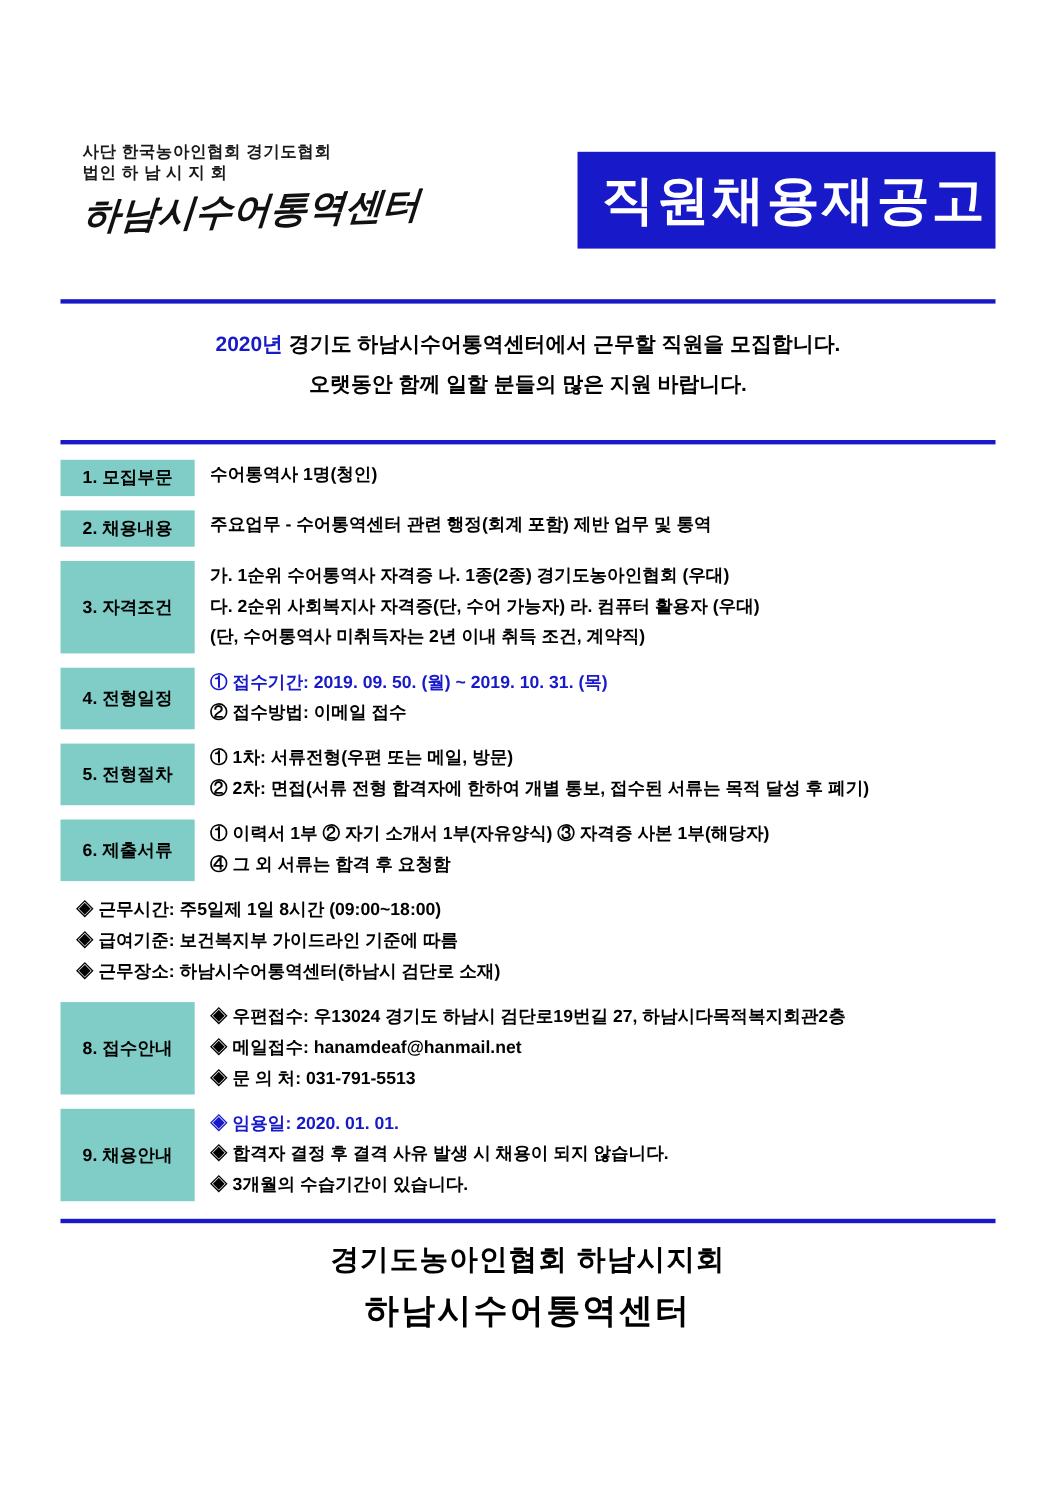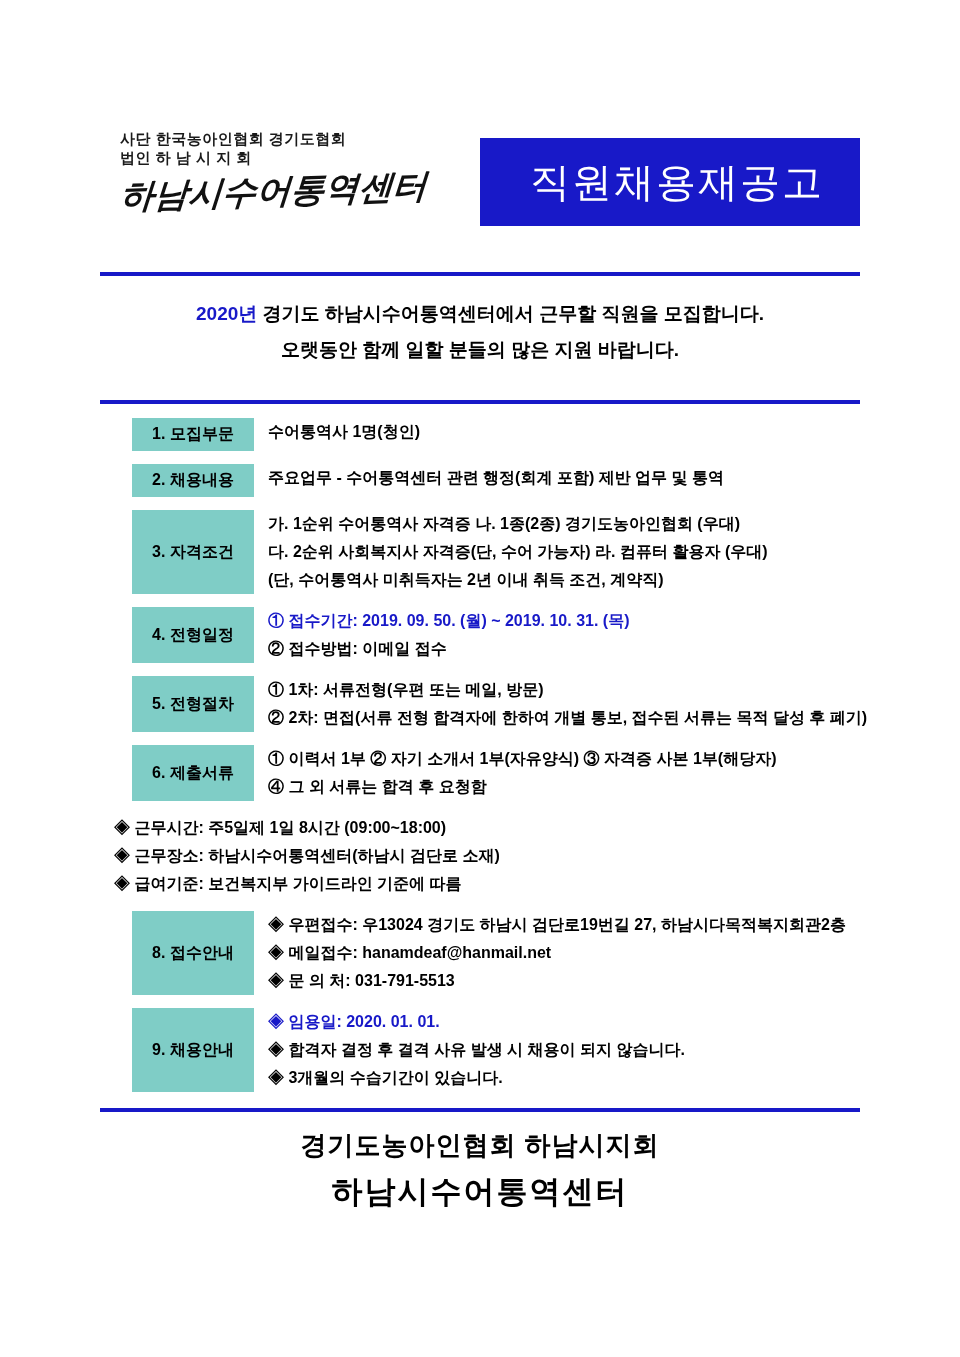--- a/index.html
+++ b/index.html
@@ -13,21 +13,21 @@
     font-family: "Liberation Sans", sans-serif;
     color: #000000;
     position: relative;
     overflow: hidden;
   }
   .page {
     position: relative;
     width: 960px;
     height: 1357px;
     box-sizing: border-box;
-    padding: 0 100px;
+    padding: 0 55px;
   }
 
   
   .header {
     display: flex;
     align-items: flex-start;
     justify-content: space-between;
     padding-top: 130px;
     height: 120px;
   }
@@ -58,22 +58,22 @@
     background: #1819c8;
     color: #ffffff;
     width: 380px;
     height: 88px;
     display: flex;
     align-items: center;
     justify-content: center;
     margin-top: 8px;
   }
   .title-box span {
-    font-size: 40px;
-    font-weight: normal;
+    font-size: 48px;
+    font-weight: bold;
     letter-spacing: 2px;
     margin-left: 14px;
   }
 
   
   .rule {
     height: 4px;
     background: #1819c8;
     margin: 0;
   }
@@ -103,21 +103,20 @@
     min-width: 122px;
     width: 122px;
     display: flex;
     align-items: center;
     justify-content: center;
     font-size: 16px;
     font-weight: bold;
     color: #000;
     padding: 6px 4px;
     box-sizing: border-box;
-    margin-left: 32px;
   }
   .row-body {
     padding-left: 14px;
     display: flex;
     flex-direction: column;
     justify-content: flex-start;
     font-size: 16px;
     font-weight: bold;
     line-height: 1.75;
   }
@@ -206,22 +205,22 @@
       <div class="row">
         <div class="row-label">6. 제출서류</div>
         <div class="row-body">
           <div class="line">① 이력서 1부  ② 자기 소개서 1부(자유양식)  ③ 자격증 사본 1부(해당자)</div>
           <div class="line">④ 그 외 서류는 합격 후 요청함</div>
         </div>
       </div>
       <div class="row">
         <div class="row-body">
           <div class="line">◈ 근무시간: 주5일제 1일 8시간 (09:00~18:00)</div>
+          <div class="line">◈ 급여기준: 보건복지부 가이드라인 기준에 따름</div>
           <div class="line">◈ 근무장소: 하남시수어통역센터(하남시 검단로 소재)</div>
-          <div class="line">◈ 급여기준: 보건복지부 가이드라인 기준에 따름</div>
         </div>
       </div>
       <div class="row">
         <div class="row-label">8. 접수안내</div>
         <div class="row-body">
           <div class="line">◈ 우편접수: 우13024 경기도 하남시 검단로19번길 27, 하남시다목적복지회관2층</div>
           <div class="line">◈ 메일접수: hanamdeaf@hanmail.net</div>
           <div class="line">◈ 문 의 처: 031-791-5513</div>
         </div>
       </div>

